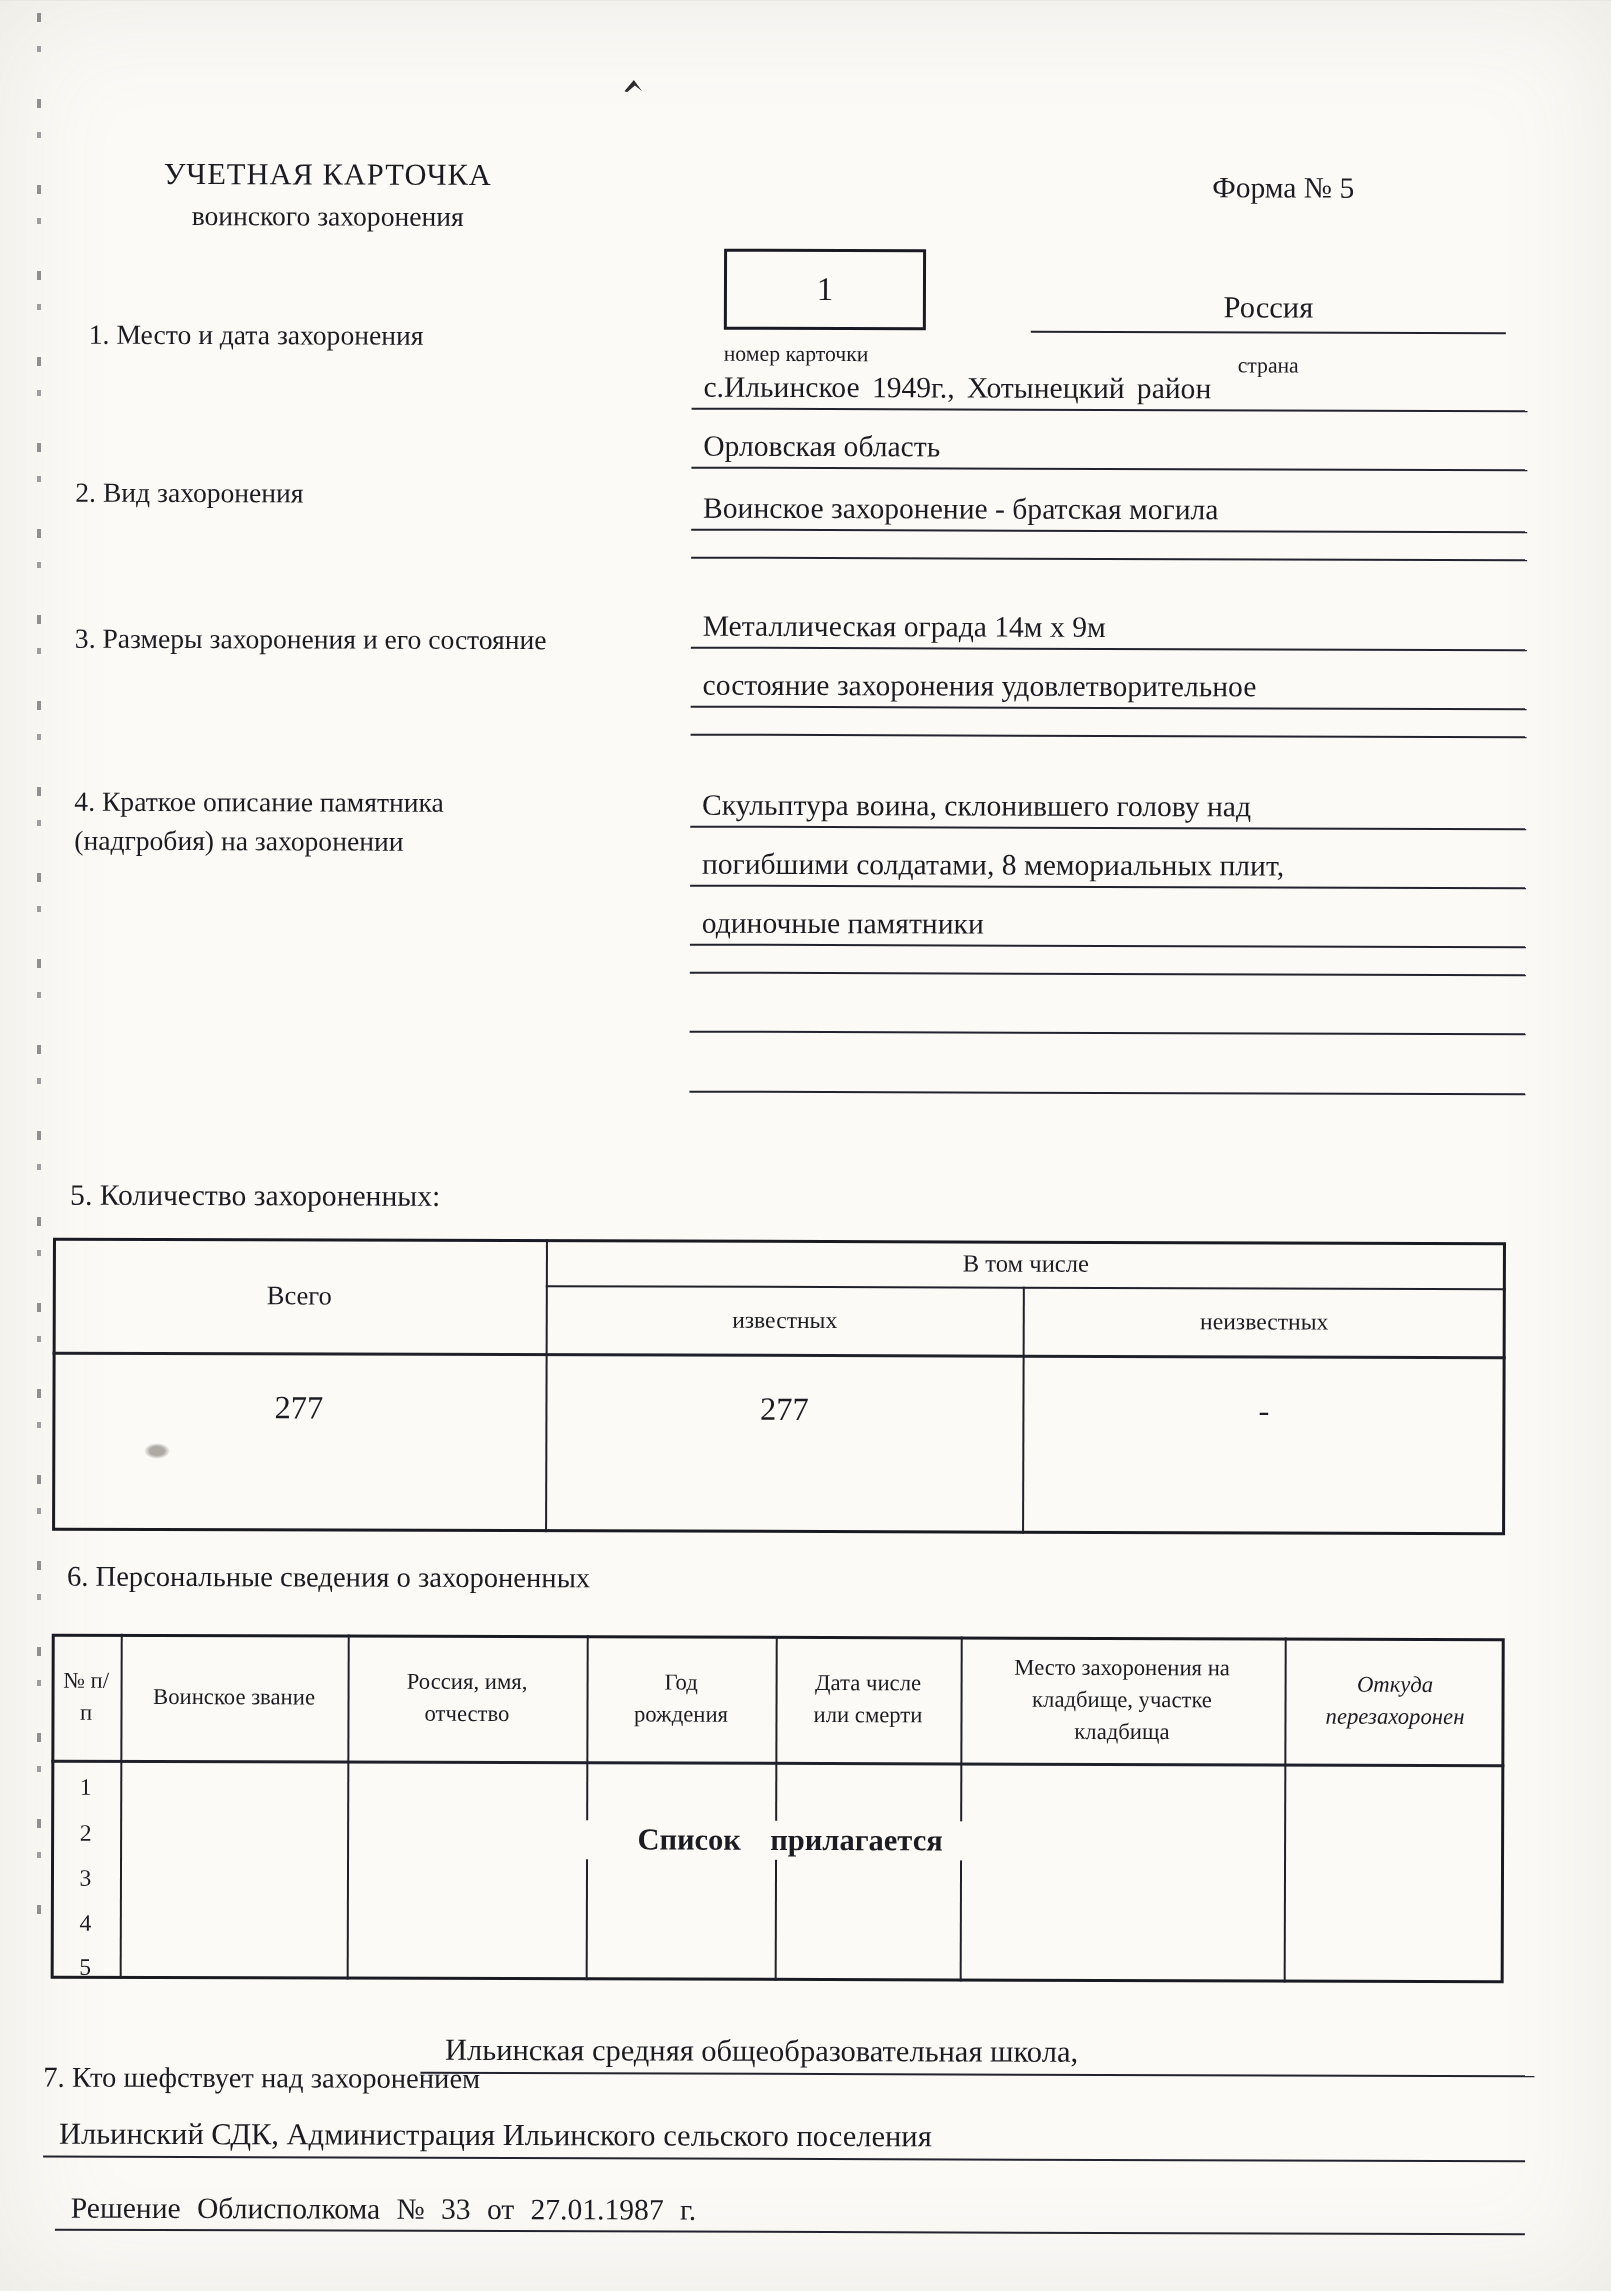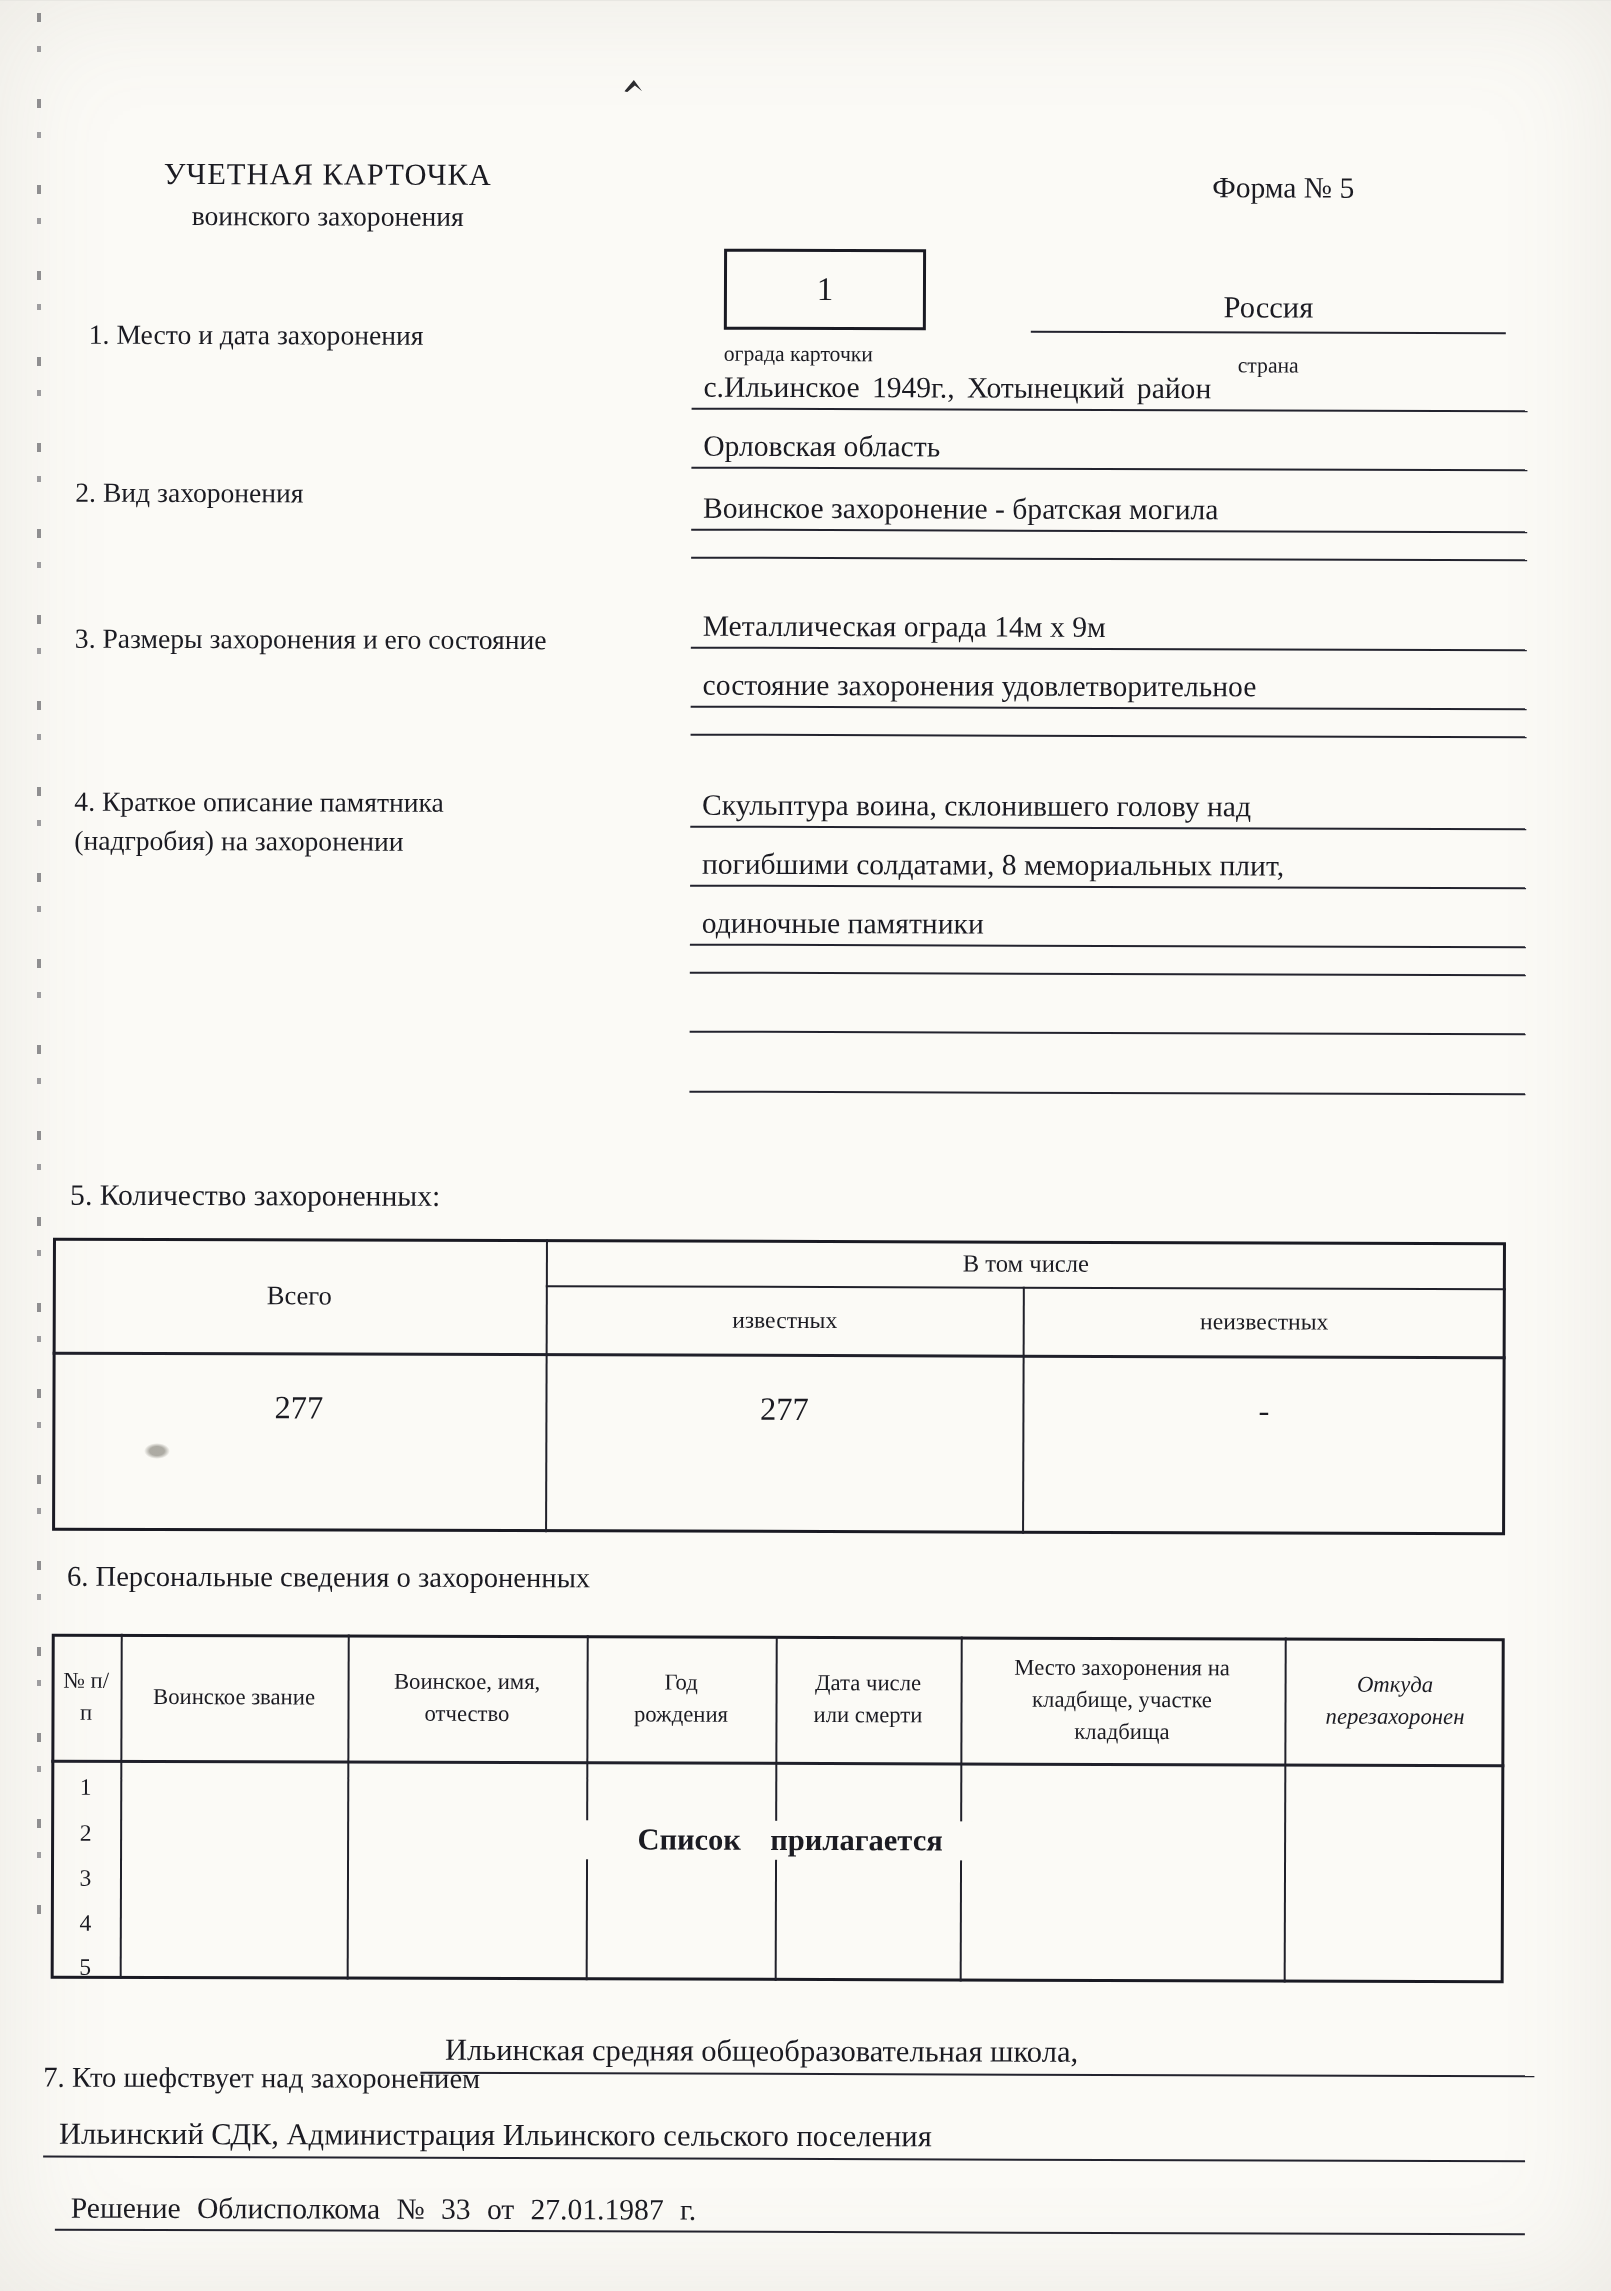--- a/index.html
+++ b/index.html
@@ -51,21 +51,21 @@
     <div class="t center" style="left:148px;top:158px;width:355px;">
       <div style="font-size:30.5px;letter-spacing:1px;">УЧЕТНАЯ КАРТОЧКА</div>
       <div style="font-size:27.6px;margin-top:7.9px;">воинского захоронения</div>
     </div>
 
     <div class="t" style="left:1210px;top:169px;font-size:29.6px;">Форма № 5</div>
 
     <div class="box flexc" style="left:722px;top:248px;width:202px;height:81px;font-size:33px;">
       <span>1</span>
     </div>
-    <div class="t small" style="left:722px;top:341px;">ограда карточки</div>
+    <div class="t small" style="left:722px;top:341px;">номер карточки</div>
 
     <div class="t center" style="left:1029px;top:288px;width:475px;border-bottom:2px solid #23232e;padding-bottom:5.9px;font-size:30.5px;">Россия</div>
     <div class="t center small" style="left:1029px;top:351px;width:475px;">страна</div>
 
     <div class="t label" style="left:87px;top:317px;">1. Место и дата захоронения</div>
     <div class="t label" style="left:74px;top:475px;">2. Вид захоронения</div>
     <div class="t label" style="left:74px;top:621px;">3. Размеры захоронения и его состояние</div>
     <div class="t label" style="left:74px;top:784px;width:502px;">4. Краткое описание памятника (надгробия) на захоронении</div>
 
     <div class="line" style="left:690px;top:370px;width:818px;word-spacing:4.9px;">с.Ильинское 1949г., Хотынецкий район</div>
@@ -105,21 +105,21 @@
     <div class="hl" style="left:54px;top:1761px;width:1453px;border-top-width:3px;"></div>
     <div class="vl" style="left:123px;top:1635px;height:345px;"></div>
     <div class="vl" style="left:350px;top:1635px;height:345px;"></div>
     <div class="vl" style="left:589px;top:1635px;height:345px;"></div>
     <div class="vl" style="left:778px;top:1635px;height:345px;"></div>
     <div class="vl" style="left:963px;top:1635px;height:345px;"></div>
     <div class="vl" style="left:1287px;top:1635px;height:345px;"></div>
 
     <div class="t flexc" style="left:54px;top:1635px;width:69px;height:126px;font-size:22.7px;line-height:1.4;padding:0 7.9px;box-sizing:border-box;">№ п/п</div>
     <div class="t flexc" style="left:123px;top:1635px;width:227px;height:126px;font-size:22.7px;line-height:1.4;padding:0 25.6px;box-sizing:border-box;">Воинское звание</div>
-    <div class="t flexc" style="left:350px;top:1635px;width:239px;height:126px;font-size:22.7px;line-height:1.4;padding:0 29.6px;box-sizing:border-box;">Воинское, имя, отчество</div>
+    <div class="t flexc" style="left:350px;top:1635px;width:239px;height:126px;font-size:22.7px;line-height:1.4;padding:0 29.6px;box-sizing:border-box;">Россия, имя, отчество</div>
     <div class="t flexc" style="left:589px;top:1635px;width:189px;height:126px;font-size:22.7px;line-height:1.4;padding:0 33px;box-sizing:border-box;">Год рождения</div>
     <div class="t flexc" style="left:778px;top:1635px;width:185px;height:126px;font-size:22.7px;line-height:1.4;padding:0 23.6px;box-sizing:border-box;">Дата числе или смерти</div>
     <div class="t flexc" style="left:963px;top:1635px;width:323px;height:126px;font-size:22.7px;line-height:1.4;padding:0 39px;box-sizing:border-box;">Место захоронения на кладбище, участке кладбища</div>
     <div class="t flexc" style="left:1287px;top:1635px;width:221px;height:126px;font-size:22.7px;line-height:1.4;padding:0 25.6px;box-sizing:border-box;font-style:italic;">Откуда перезахоронен</div>
 
     <div class="t flexc" style="left:54px;top:1767px;width:69px;height:43px;font-size:23.6px;">1</div>
     <div class="t flexc" style="left:54px;top:1813px;width:69px;height:43px;font-size:23.6px;">2</div>
     <div class="t flexc" style="left:54px;top:1858px;width:69px;height:43px;font-size:23.6px;">3</div>
     <div class="t flexc" style="left:54px;top:1903px;width:69px;height:43px;font-size:23.6px;">4</div>
     <div class="t flexc" style="left:54px;top:1947px;width:69px;height:43px;font-size:23.6px;">5</div>

